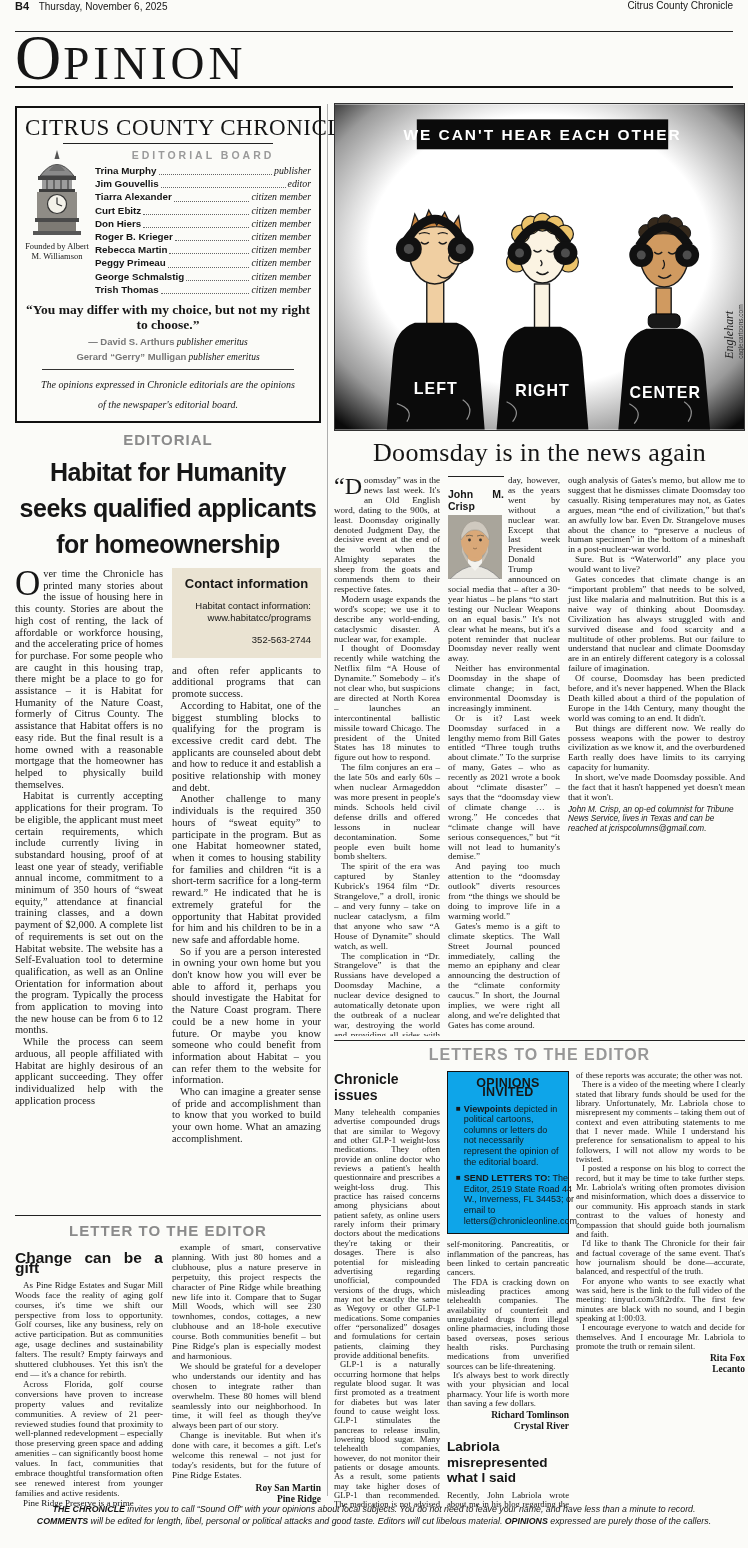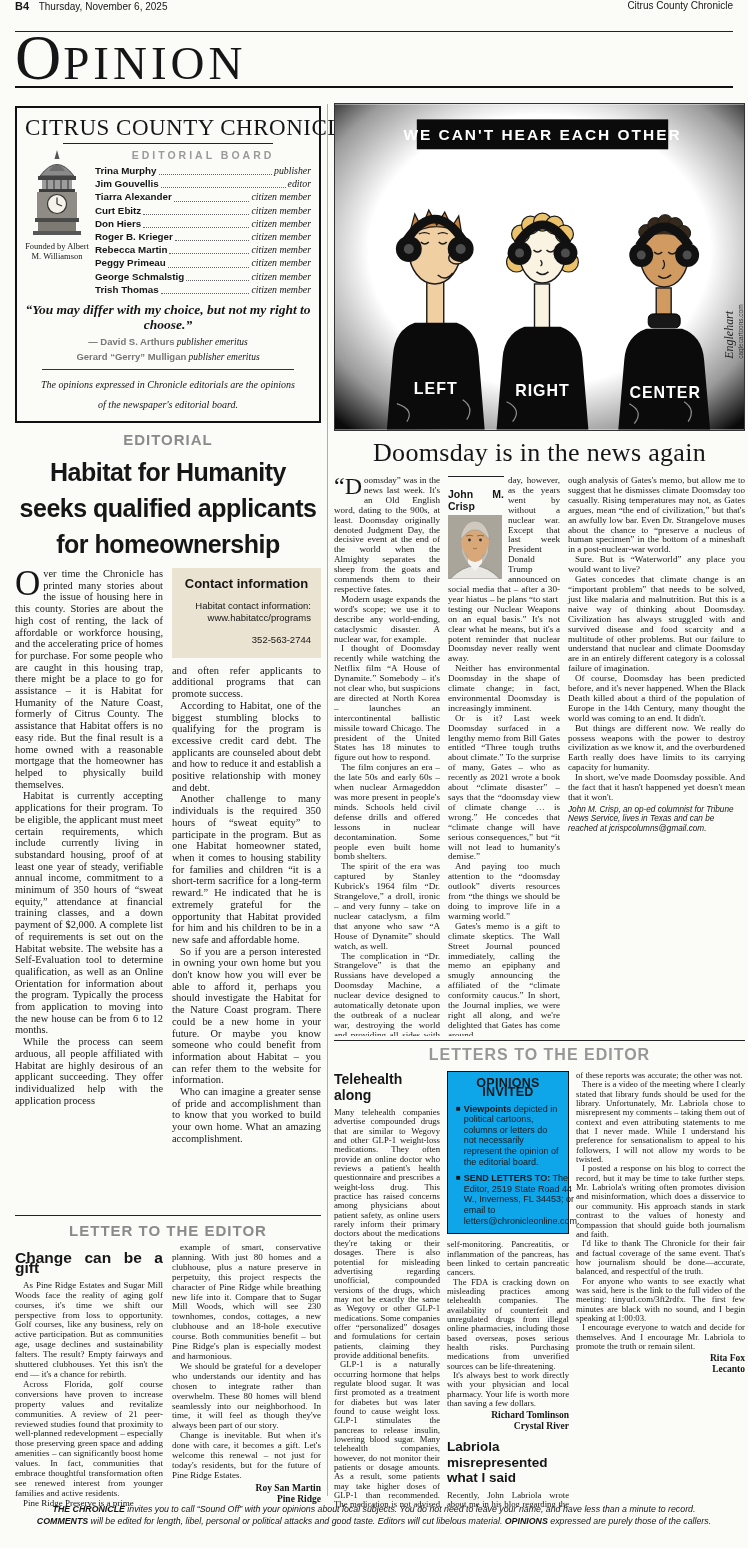--- a/index.html
+++ b/index.html
@@ -23,21 +23,21 @@
   .bb-flex { display:flex; }
   .bb-left { width:64px; text-align:center; }
   .bb-found { font-size:8.5px; line-height:10px; margin-top:2px;}
   .bb-right { flex:1; padding-left:6px;}
   .bb-head { font-family:"Liberation Sans", sans-serif; font-weight:bold; color:#9a9a9a;
              font-size:10.5px; letter-spacing:3px; text-align:center; margin-bottom:3px;}
   .member { display:flex; align-items:flex-end; font-size:9.8px; line-height:13.2px;}
   .m-name { font-family:"Liberation Sans", sans-serif; font-weight:bold; white-space:nowrap;}
   .leader { flex:1; border-bottom:1px dotted #666; margin:0 2px 2px;}
   .m-role { font-style:italic; white-space:nowrap;}
-  .bb-quote { font-size:13.5px; font-weight:bold; font-style:italic; text-align:center; margin-top:6px; line-height:15px;}
+  .bb-quote { font-size:13.5px; font-weight:bold; text-align:center; margin-top:6px; line-height:15px;}
   .bb-attr { text-align:center; font-size:9.5px; margin-top:4px;}
   .bb-attr .an { font-family:"Liberation Sans", sans-serif; font-weight:bold; color:#777;}
   .bb-attr .ar { font-style:italic; }
   .bb-rule { width:88%; height:1px; background:#333; margin:7px auto 5px;}
   .bb-disc { font-style:italic; font-size:10px; text-align:center; line-height:20px; width:92%; margin:0 auto;}
 
   .sec-label { font-family:"Liberation Sans", sans-serif; font-weight:bold; color:#8b8b8b;
                letter-spacing:1px; text-align:center; font-size:15px;}
   #ed-label { margin-top:8px; }
   .ed-headline { margin-top:6px; }
@@ -393,42 +393,42 @@
           <path d="M25,33 Q27,35 29,33" stroke="#8a6a4c" stroke-width="0.9" fill="none"></path>
           <path d="M20,48 L27,56 L34,48 L34,44 Q27,50 20,44 Z" fill="#f4f3ef"></path>
         </svg>
       </div>
       <p class="noindent">day, however, as the years went by without a nuclear war. Except that last week President Donald Trump announced on social media that – after a 30-year hiatus – he plans “to start</p>
       <div class="nl-col nl-first">
           <p>testing our Nuclear Weapons on an equal basis.” It's not clear what he means, but it's a potent reminder that nuclear Doomsday never really went away.</p>
           <p>Neither has environmental Doomsday in the shape of climate change; in fact, environmental Doomsday is increasingly imminent.</p>
           <p>Or is it? Last week Doomsday surfaced in a lengthy memo from Bill Gates entitled “Three tough truths about climate.” To the surprise of many, Gates – who as recently as 2021 wrote a book about “climate disaster” – says that the “doomsday view of climate change … is wrong.” He concedes that “climate change will have serious consequences,” but “it will not lead to humanity's demise.”</p>
           <p>And paying too much attention to the “doomsday outlook” diverts resources from “the things we should be doing to improve life in a warming world.”</p>
-          <p>Gates's memo is a gift to climate skeptics. The Wall Street Journal pounced immediately, calling the memo an epiphany and smugly announcing the affiliated of the “climate conformity caucus.” In short, the Journal implies, we were right all along, and we're delighted that Gates has come around.</p>
+          <p>Gates's memo is a gift to climate skeptics. The Wall Street Journal pounced immediately, calling the memo an epiphany and clear announcing the destruction of the “climate conformity caucus.” In short, the Journal implies, we were right all along, and we're delighted that Gates has come around.</p>
         </div>
     </div>
     <div class="c">
       <div class="nl-col nl-first">
           <p>ough analysis of Gates's memo, but allow me to suggest that he dismisses climate Doomsday too casually. Rising temperatures may not, as Gates argues, mean “the end of civilization,” but that's an awfully low bar. Even Dr. Strangelove muses about the chance to “preserve a nucleus of human specimen” in the bottom of a mineshaft in a post-nuclear-war world.</p>
           <p>Sure. But is “Waterworld” any place you would want to live?</p>
           <p>Gates concedes that climate change is an “important problem” that needs to be solved, just like malaria and malnutrition. But this is a naive way of thinking about Doomsday. Civilization has always struggled with and survived disease and food scarcity and a multitude of other problems. But our failure to understand that nuclear and climate Doomsday are in an entirely different category is a colossal failure of imagination.</p>
           <p>Of course, Doomsday has been predicted before, and it's never happened. When the Black Death killed about a third of the population of Europe in the 14th Century, many thought the world was coming to an end. It didn't.</p>
           <p>But things are different now. We really do possess weapons with the power to destroy civilization as we know it, and the overburdened Earth really does have limits to its carrying capacity for humanity.</p>
           <p>In short, we've made Doomsday possible. And the fact that it hasn't happened yet doesn't mean that it won't.</p>
         </div>
       <div class="tagline">John M. Crisp, an op-ed columnist for Tribune News Service, lives in Texas and can be reached at jcrispcolumns@gmail.com.</div>
     </div>
   </div>
 
   <div id="letters-rule"></div>
   <div class="sec-label" id="lt-label">LETTERS TO THE EDITOR</div>
 
   <div class="letters-cols">
     <div class="c">
-      <div class="lt-headline">Telehealth along</div>
+      <div class="lt-headline">Chronicle issues</div>
       <div class="nl-col nl-first">
           <p>Many telehealth companies advertise compounded drugs that are similar to Wegovy and other GLP-1 weight-loss medications. They often provide an online doctor who reviews a patient's health questionnaire and prescribes a weight-loss drug. This practice has raised concerns among physicians about patient safety, as online users rarely inform their primary doctors about the medications they're taking or their dosages. There is also potential for misleading advertising regarding unofficial, compounded versions of the drugs, which may not be exactly the same as Wegovy or other GLP-1 medications. Some companies offer “personalized” dosages and formulations for certain patients, claiming they provide additional benefits.</p>
           <p>GLP-1 is a naturally occurring hormone that helps regulate blood sugar. It was first promoted as a treatment for diabetes but was later found to cause weight loss. GLP-1 stimulates the pancreas to release insulin, lowering blood sugar. Many telehealth companies, however, do not monitor their patients or dosage amounts. As a result, some patients may take higher doses of GLP-1 than recommended. The medication is not advised for patients with pancreatitis, certain cancers, tobacco use or chronic kidney disease. For these reasons, a primary physician should monitor patients directly rather than relying on</p>
         </div>
     </div>
     <div class="c">
       <div class="op-box">
         <div class="op-title">OPINIONS INVITED</div>
         <div>
             <div class="op-item">

